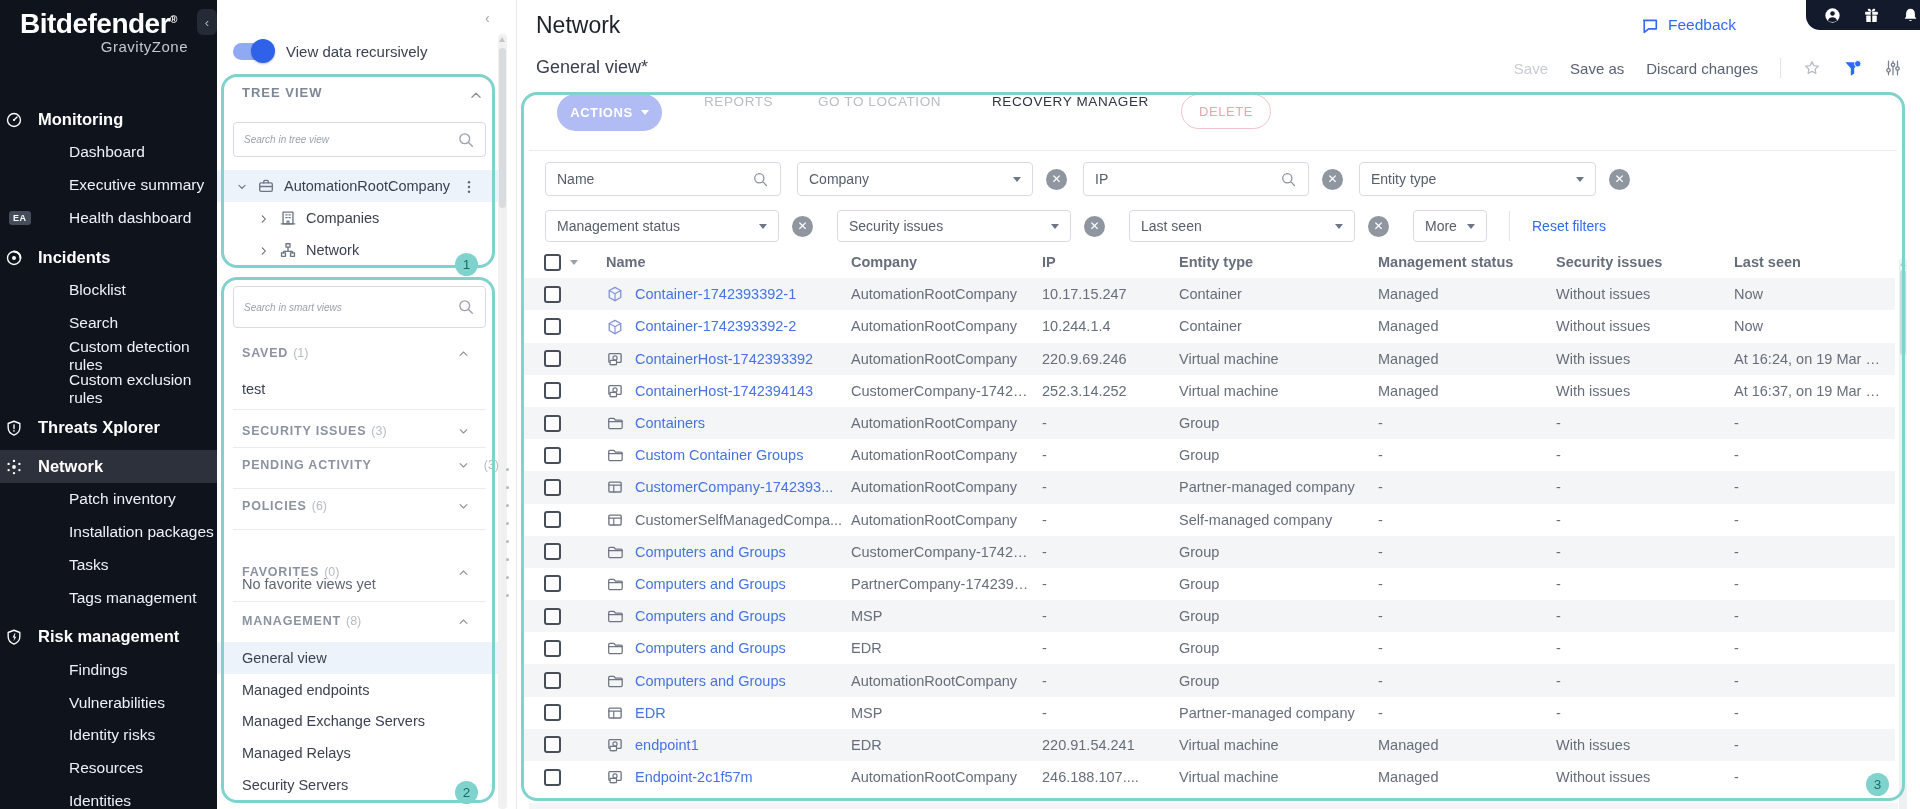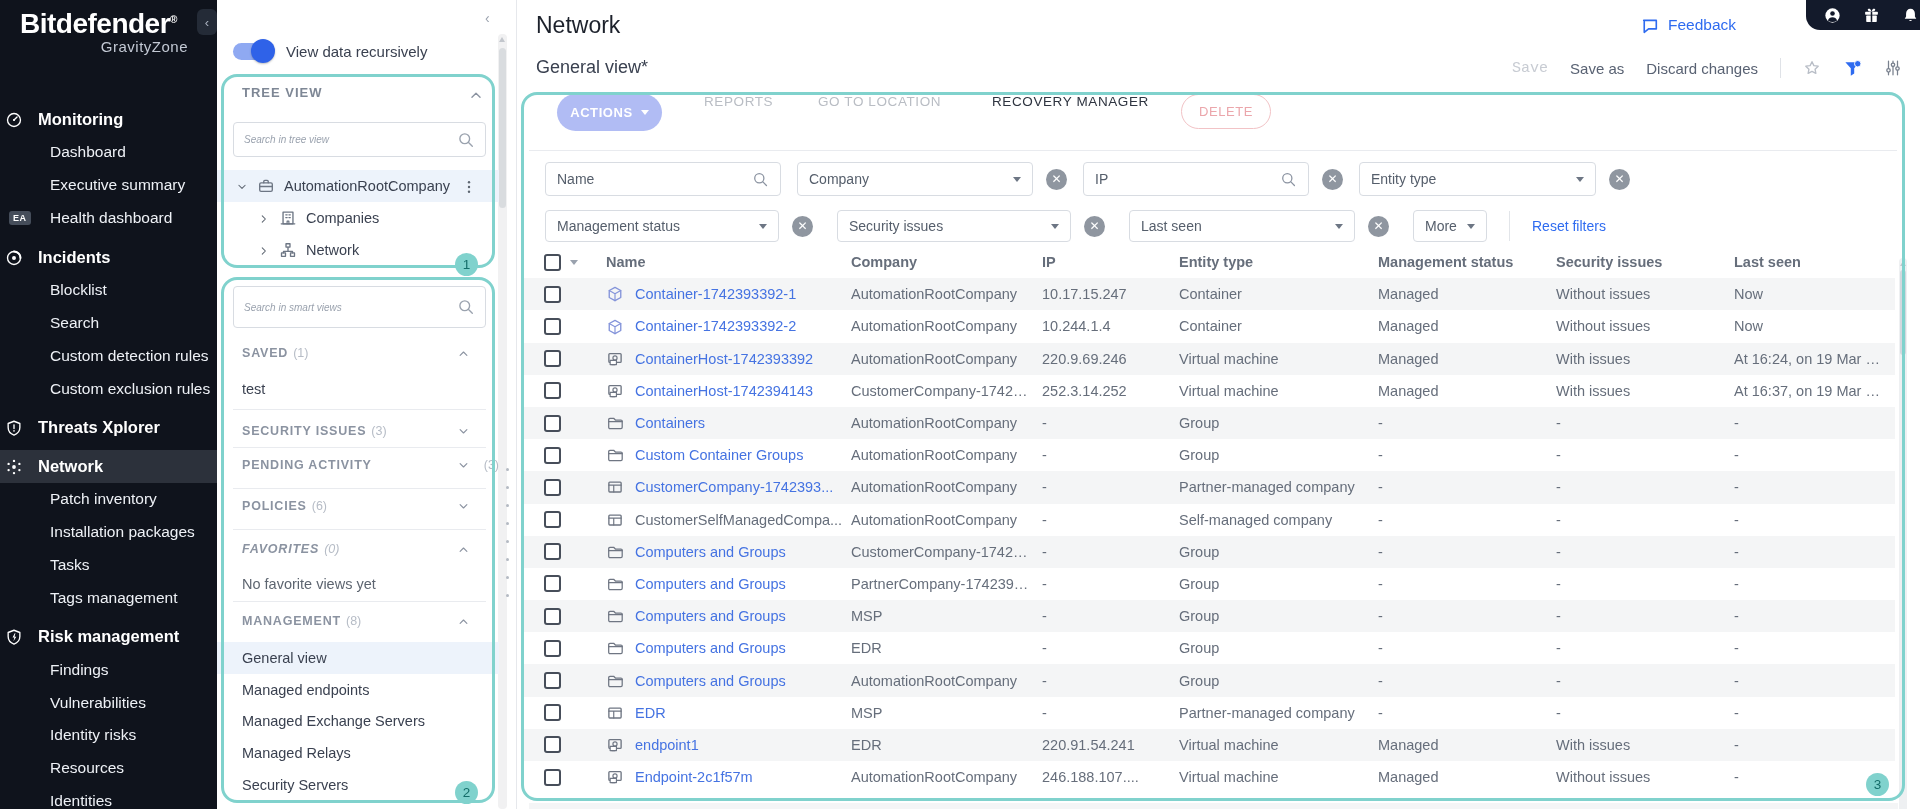--- a/index.html
+++ b/index.html
@@ -10,21 +10,21 @@
   #sidebar { position:absolute; left:0; top:0; width:217px; height:809px; background:#0f131c; color:#fff; z-index:3; }
   .brand { position:absolute; left:20px; top:8px; width:168px; }
   .brand-name { font-size:28px; font-weight:700; letter-spacing:-0.5px; color:#fff; }
   .brand-reg { font-size:10px; vertical-align:super; }
   .brand-sub { font-size:15px; color:#c3c9d4; text-align:right; margin-top:-2px; letter-spacing:0.5px; }
   .side-collapse { position:absolute; left:197px; top:9px; width:20px; height:26px; background:#242b37; border-radius:6px; color:#aab2bf; display:flex; align-items:center; justify-content:center; font-size:13px; cursor:pointer; }
   #nav { position:absolute; left:0; top:103px; right:0; }
   .nav-row { height:32.9px; display:flex; align-items:center; position:relative; cursor:pointer; }
   .nav-section { padding-left:5px; gap:13px; font-size:16.5px; font-weight:700; margin-top:6px; }
   .nav-section:first-child { margin-top:0; }
-  .nav-item { padding-left:50px; font-size:15.5px; color:#eef1f6; }
+  .nav-item { padding-left:69px; font-size:15.5px; color:#eef1f6; }
   .nav-row.active { background:#2c313b; }
   .nav-badge { position:absolute; left:9px; top:50%; transform:translateY(-50%); background:#454d5a; color:#fff; font-size:9px; font-weight:700; padding:2px 4px; border-radius:3px; letter-spacing:0.5px; }
   .nav-ic { width:20px; height:20px; color:#fff; }
 
   
   #panel2 { position:absolute; left:217px; top:0; width:300px; height:809px; background:#fff; border-right:1px solid #e6e8ec; z-index:2; }
   .toggle-row { position:absolute; left:16px; top:43px; display:flex; align-items:center; gap:13px; }
   .toggle { width:40px; height:17px; background:#8fa9f2; border-radius:9px; position:relative; cursor:pointer; }
   .toggle .knob { position:absolute; right:-2px; top:-4px; width:24px; height:24px; border-radius:50%; background:#2f62e8; box-shadow:0 1px 2px rgba(0,0,0,.25); }
   .toggle-label { font-size:15px; color:#3a4150; }
@@ -60,21 +60,21 @@
   .drag-dots i { display:inline-block; width:3px; height:3px; border-radius:50%; background:#b4bac3; margin:1px; }
 
   
   #main { position:absolute; left:517px; top:0; width:1403px; height:809px; background:#fff; }
   .page-title { position:absolute; left:19px; top:12px; font-size:23px; font-weight:500; color:#1c212b; }
   .view-name { position:absolute; left:19px; top:57px; font-size:18px; color:#3a4150; }
   .feedback { position:absolute; left:1124px; top:16px; display:flex; gap:9px; align-items:center; color:#2e6bf0; font-size:15.5px; cursor:pointer; }
   .top-pill { position:absolute; left:1289px; top:0; width:131px; height:30px; background:#131a2b; border-radius:0 0 14px 14px; display:flex; align-items:center; justify-content:center; gap:22px; color:#fff; }
   .view-controls { position:absolute; top:58px; right:18px; display:flex; align-items:center; gap:22px; }
   .vc-txt { font-size:15px; cursor:pointer; }
-  .vc-save { color:#c8ccd3;font-family:Liberation Mono, monospace; }
+  .vc-save { color:#c8ccd3; }
   .vc-dark { color:#596273; }
   .vc-sep { width:1px; height:20px; background:#dfe2e7; }
 
   .table-box { position:absolute; left:6px; top:94px; width:1380px; height:705px; }
   .btn-actions { position:absolute; left:34px; width:105px; height:37px; background:#b1bcf4; border:none; border-radius:19px; color:#fff; font-weight:700; font-size:13px; letter-spacing:0.6px; cursor:pointer; display:flex; align-items:center; justify-content:center; gap:8px; font-family:inherit; }
   .bar-link { position:absolute; font-size:13.5px; letter-spacing:0.6px; font-weight:500; cursor:pointer; background:none; border:none; font-family:inherit; }
   .bar-disabled { color:#b9bdc4; }
   .bar-dark { color:#2e3440; }
   .btn-delete { position:absolute; left:658px; width:90px; height:35px; background:#fff; border:1px solid #f2c3c6; border-radius:18px; color:#eba6ab; font-size:13px; letter-spacing:0.6px; cursor:pointer; font-family:inherit; }
   .bar-div { position:absolute; left:6px; top:56px; width:1368px; height:1px; background:#e9ebef; }
@@ -316,21 +316,21 @@
             <path d="M5.5 7.5 L10 12 l4.5-4.5"></path>
           </svg></span>
       </div>
       <div class="sv-row sv-head" style="top: 490px;">
         <span>POLICIES</span>
         <span class="cnt">(6)</span>
         <span class="sv-chev"><svg class="ic" width="15" height="15" viewBox="0 0 20 20" fill="none" stroke="currentColor" stroke-width="1.5" stroke-linecap="round" stroke-linejoin="round">
             <path d="M5.5 7.5 L10 12 l4.5-4.5"></path>
           </svg></span>
       </div>
-      <div class="sv-row sv-head" style="top: 533px; font-style: italic;">
+      <div class="sv-row sv-head" style="top: 556px;">
         <span>FAVORITES</span>
         <span class="cnt">(0)</span>
         <span class="sv-chev"><svg class="ic" width="15" height="15" viewBox="0 0 20 20" fill="none" stroke="currentColor" stroke-width="1.5" stroke-linecap="round" stroke-linejoin="round">
             <path d="M5.5 12.5 L10 8 l4.5 4.5"></path>
           </svg></span>
       </div>
       <div class="sv-row sv-item sv-muted" style="top: 568px;">
         <span>No favorite views yet</span>
       </div>
       <div class="sv-row sv-head" style="top: 605px;">

